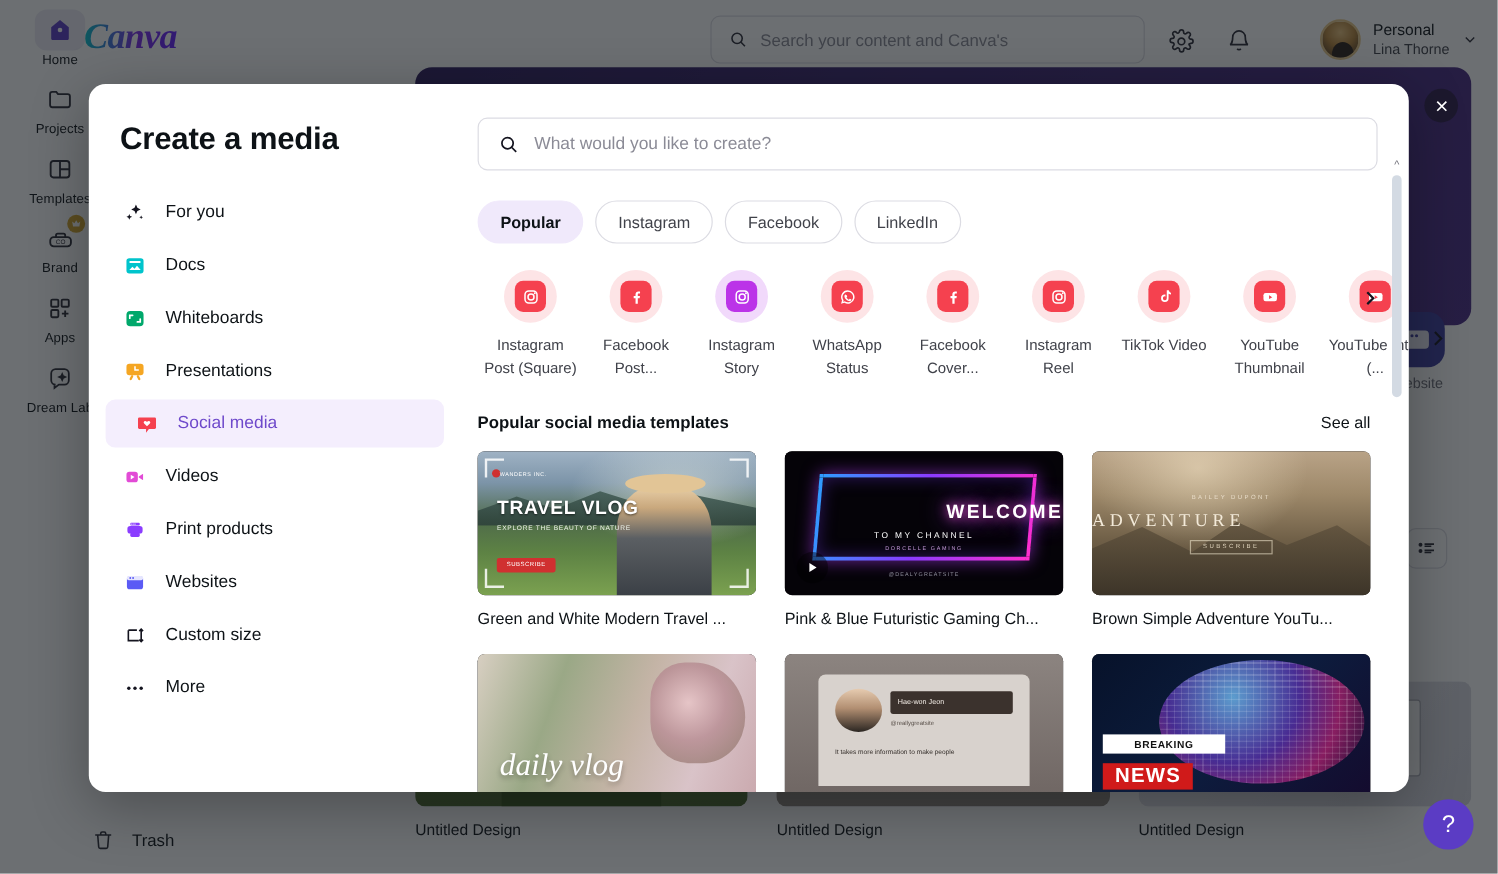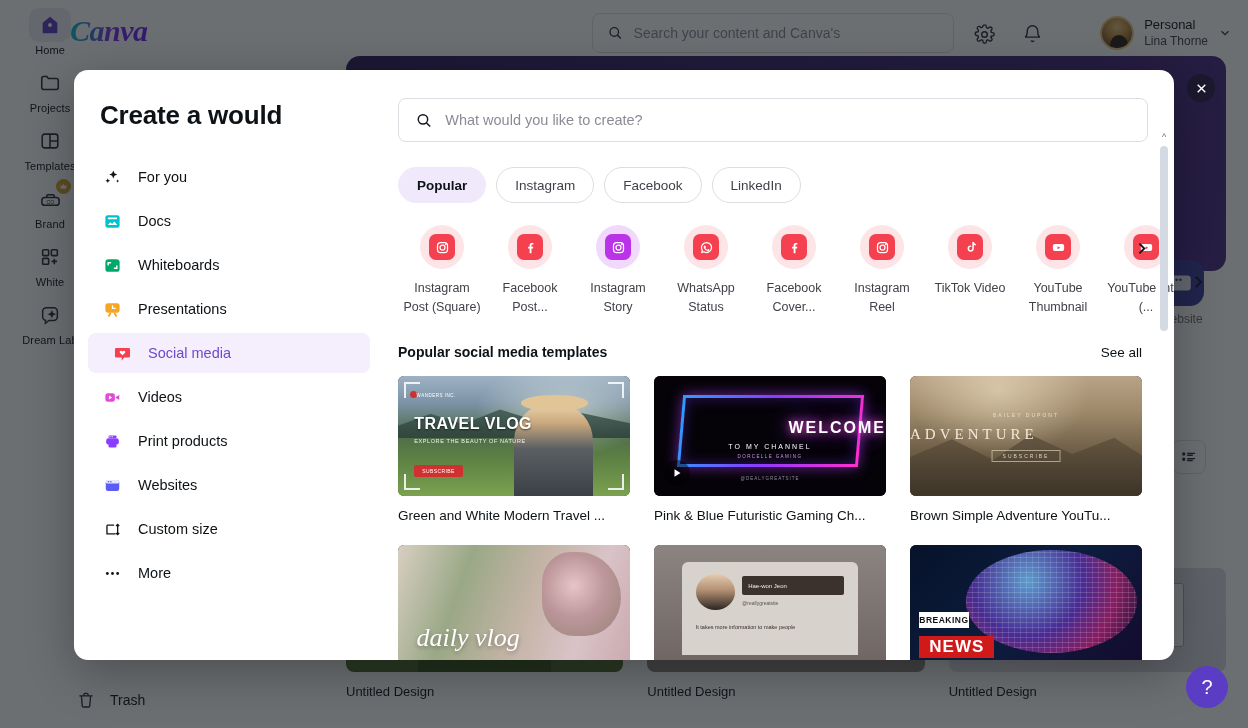--- a/index.html
+++ b/index.html
@@ -426,21 +426,21 @@
   }
   .t-news .grid2 {
     position: absolute; inset: 0; border-radius: 50%;
     background:
       repeating-linear-gradient(0deg, rgba(255,255,255,.16) 0 1px, transparent 1px 5px),
       repeating-linear-gradient(90deg, rgba(255,255,255,.12) 0 1px, transparent 1px 6px);
   }
   .t-news .breaking {
     position: absolute; left: 4%; top: 56%;
     background: #fff; color: #111; font-size: 8.5px; font-weight: bold;
-    padding: 3px 0; letter-spacing: .5px;
+    padding: 3px 26px; letter-spacing: .5px;
   }
   .t-news .newsword {
     position: absolute; left: 4%; top: 76%;
     background: #d01a1a; color: #fff; font-size: 17px; font-weight: bold;
     padding: 1px 10px; letter-spacing: 1px;
   }
 
   .bg-thumb .a1 { position:absolute; inset:0; background: linear-gradient(180deg,#8fa86a 0%,#4d6b2e 100%); }
   .bg-thumb .a1 .patch { position:absolute; left:26%; bottom:0; width:48%; height:46%; background:#3c5a1f; }
   .bg-thumb .a2 { position:absolute; inset:0; background: linear-gradient(180deg,#b3aca4 0%,#8f877e 100%); }
@@ -503,21 +503,21 @@
 
     <div class="rail-item">
       <div class="rail-icon">
         <svg width="22" height="22" viewBox="0 0 24 24" fill="none" stroke="#2b2b36" stroke-width="1.7">
             <rect x="4" y="4" width="6.5" height="6.5" rx="1"></rect>
             <rect x="13.5" y="4" width="6.5" height="6.5" rx="1"></rect>
             <rect x="4" y="13.5" width="6.5" height="6.5" rx="1"></rect>
             <path d="M16.7 13.8v6M13.7 16.8h6"></path>
           </svg>
       </div>
-      <div class="rail-label">White</div>
+      <div class="rail-label">Apps</div>
     </div>
 
     <div class="rail-item">
       <div class="rail-icon">
         <svg width="22" height="22" viewBox="0 0 24 24" fill="none" stroke="#2b2b36" stroke-width="1.6">
             <path d="M4 8a4 4 0 0 1 4-4h8a4 4 0 0 1 4 4v6a4 4 0 0 1-4 4h-5l-4 3v-3H8a4 4 0 0 1-4-4V8z"></path>
             <path d="M14 8.5l.8 1.8 1.8.8-1.8.8-.8 1.8-.8-1.8-1.8-.8 1.8-.8.8-1.8z" fill="#2b2b36"></path>
           </svg>
       </div>
       <div class="rail-label">Dream Lab</div>
@@ -630,21 +630,21 @@
 
 <div class="modal-close">
   <svg width="13" height="13" viewBox="0 0 24 24" fill="none" stroke="#fff" stroke-width="2.6">
       <path d="M5 5l14 14M19 5L5 19"></path>
     </svg>
 </div>
 
 <div id="modal">
 
   <div class="m-left">
-    <div class="m-title">Create a would</div>
+    <div class="m-title">Create a media</div>
 
     <div class="nav-list">
 
       <div class="nav-item">
         <span class="nav-ico">
           <svg width="19" height="19" viewBox="0 0 24 24" fill="#14141f">
               <path d="M13 3l1.5 3.6L18 8.2l-3.5 1.6L13 13.4l-1.5-3.6L8 8.2l3.5-1.6L13 3z"></path>
               <path d="M6 13l.9 2.1L9 16l-2.1.9L6 19l-.9-2.1L3 16l2.1-.9L6 13z"></path>
               <path d="M18.5 14.5l.6 1.4 1.4.6-1.4.6-.6 1.4-.6-1.4-1.4-.6 1.4-.6.6-1.4z"></path>
             </svg>

